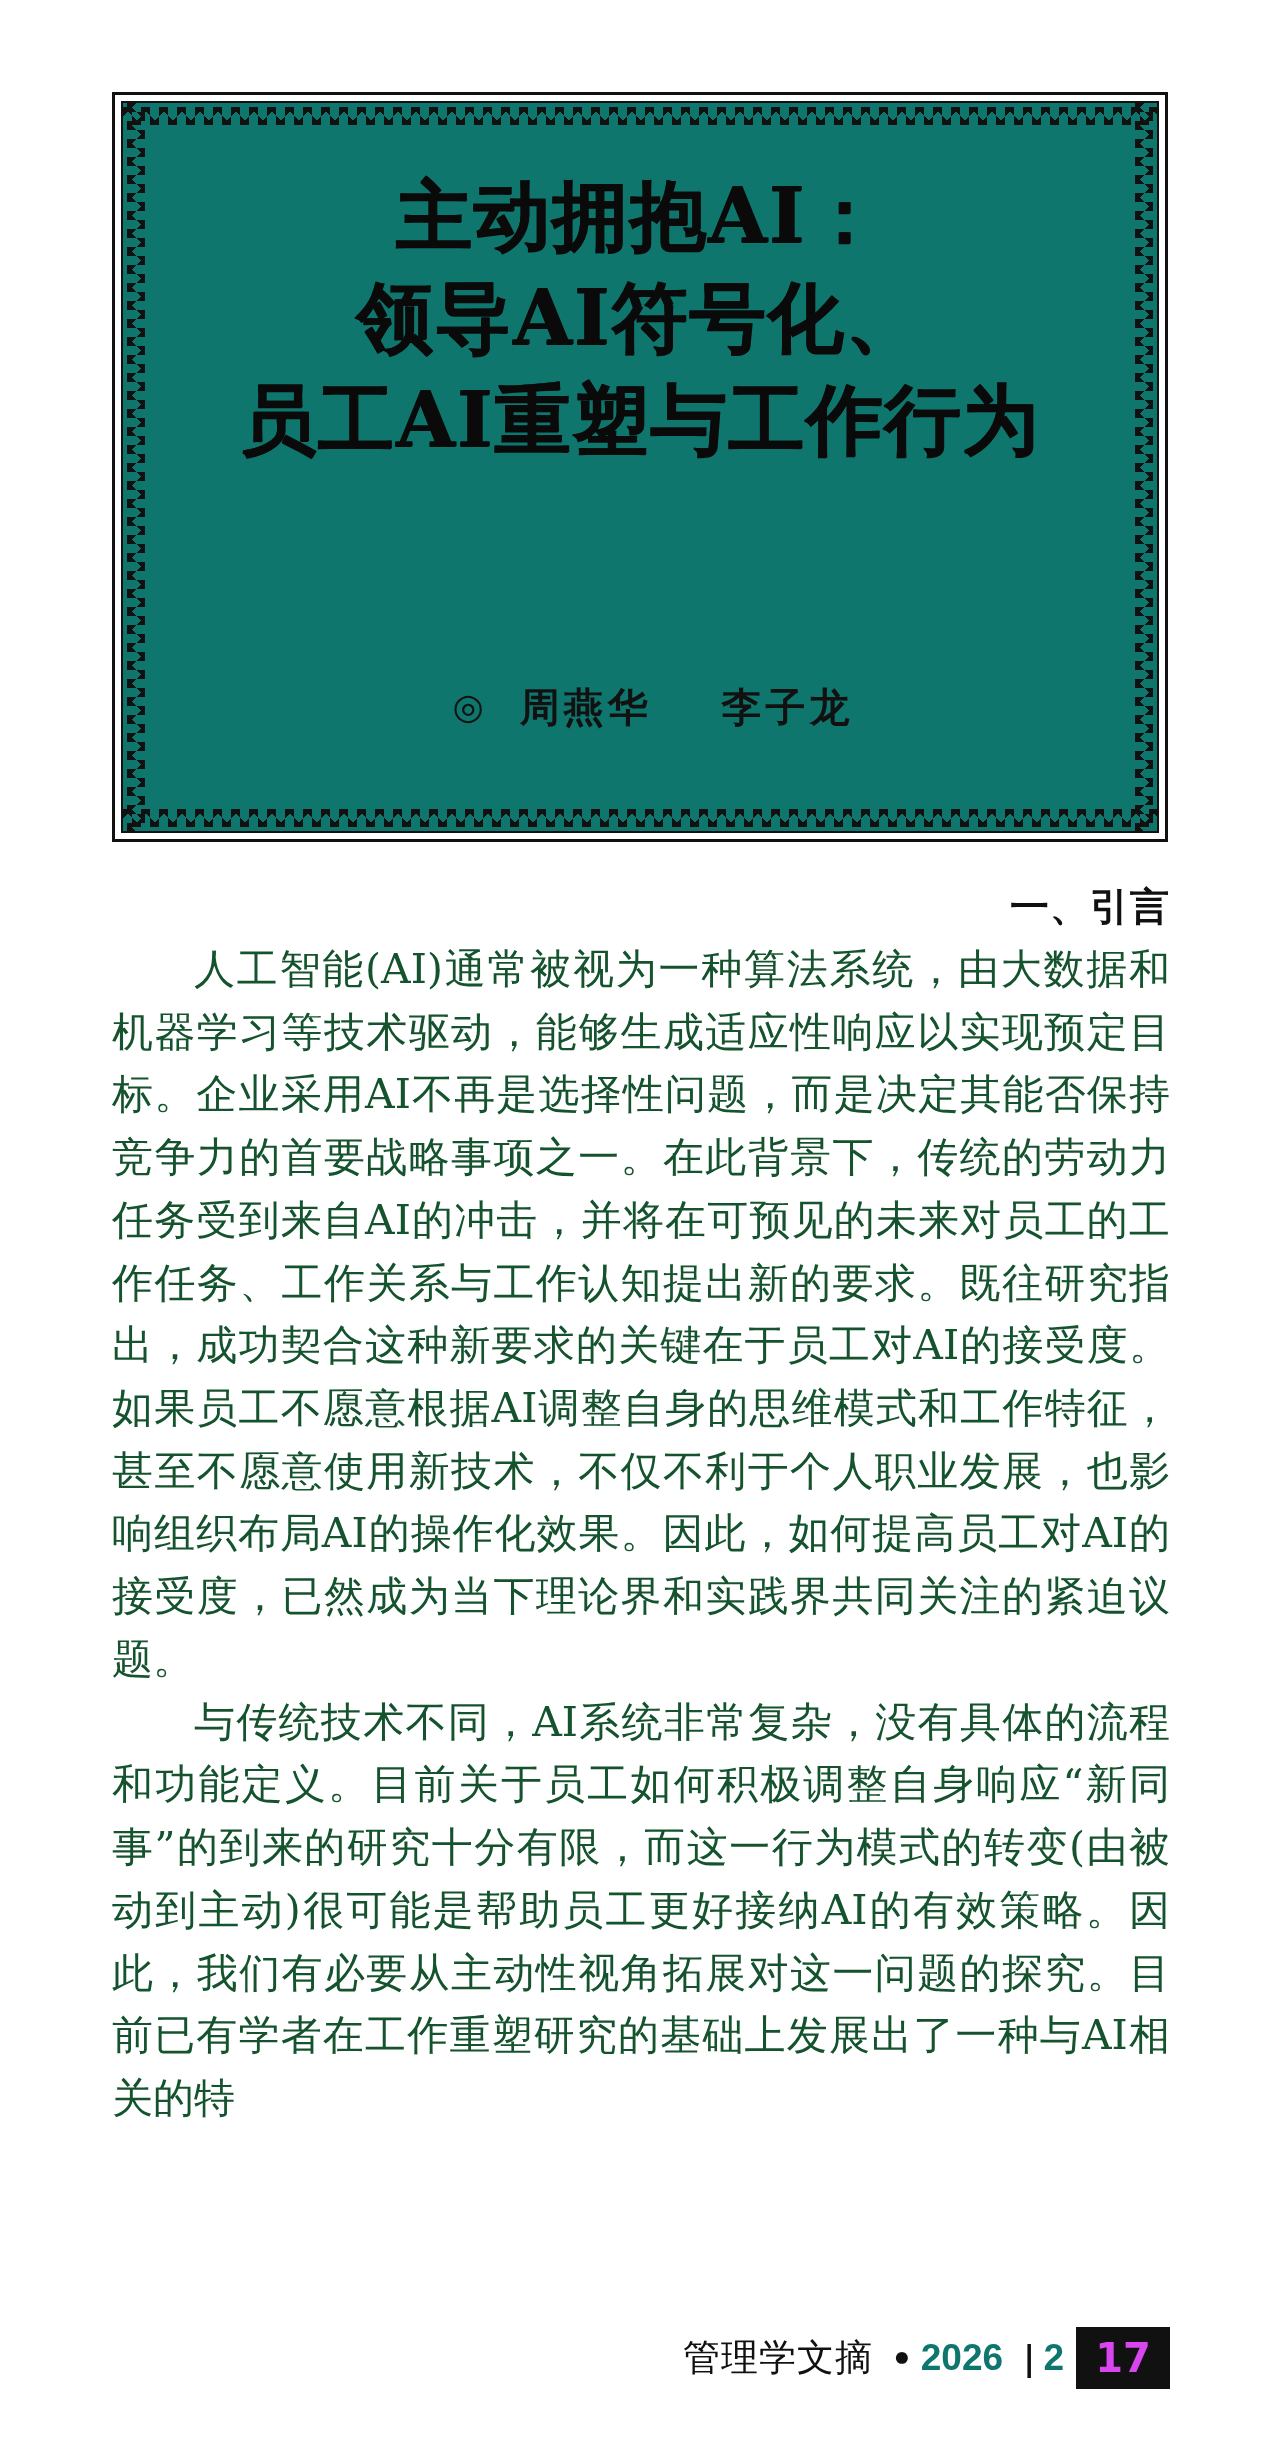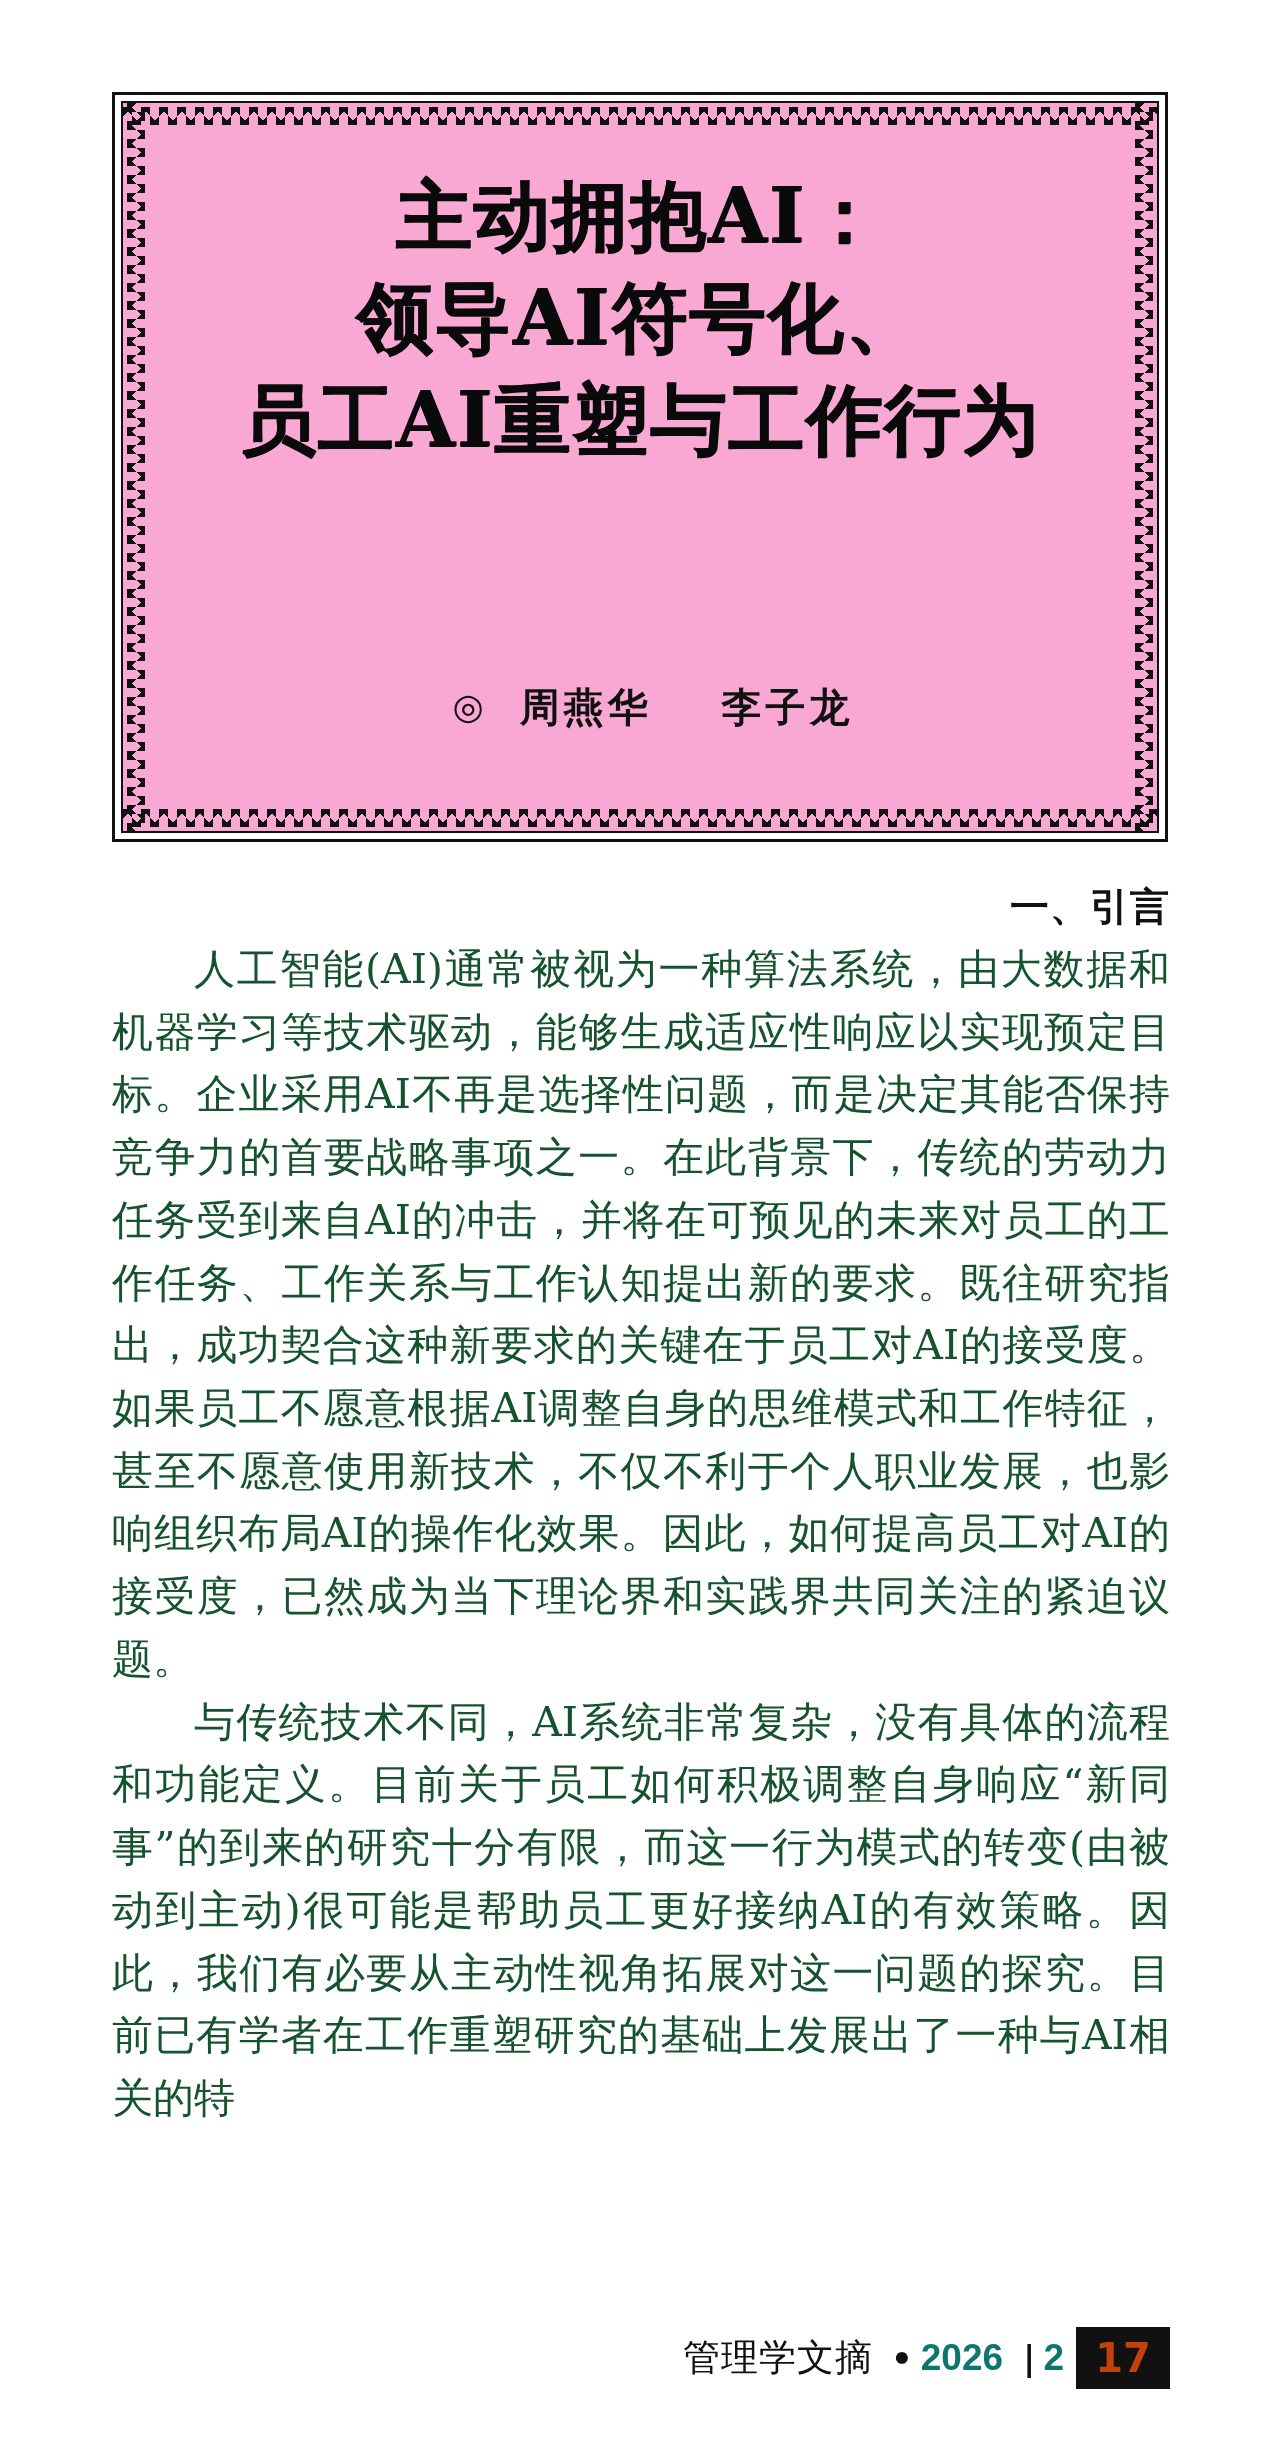--- a/index.html
+++ b/index.html
@@ -31,21 +31,21 @@
     box-sizing: border-box;
     border: 3px solid #111;
     padding: 6px;
   }
   .title-box-inner {
     width: 100%;
     height: 100%;
     box-sizing: border-box;
     border: 2px solid #111;
     position: relative;
-    background: #f9a8d4;
+    background: #0f766e;
   }
   
   .orn {
     position: absolute;
     background-repeat: repeat;
   }
   .orn.h {
     left: 0; right: 0;
     height: 18px;
     background-image:
@@ -163,21 +163,21 @@
     font-size: 37px;
     font-weight: 700;
     display: flex;
     align-items: center;
     padding-right: 12px;
     color: #0f766e;
     font-family: Liberation Sans, sans-serif;
   }
   .page-number {
     background: #111;
-    color: #c2410c;
+    color: #d946ef;
     font-size: 40px;
     font-weight: 700;
     font-family: "DejaVu Sans", "Liberation Sans", sans-serif;
     min-width: 74px;
     display: flex;
     align-items: center;
     justify-content: center;
     padding: 0 10px;
   }
 </style>

